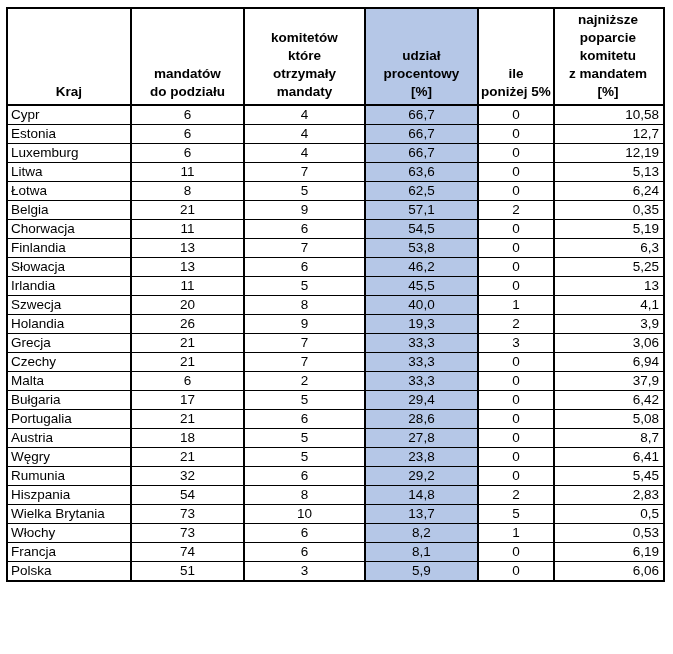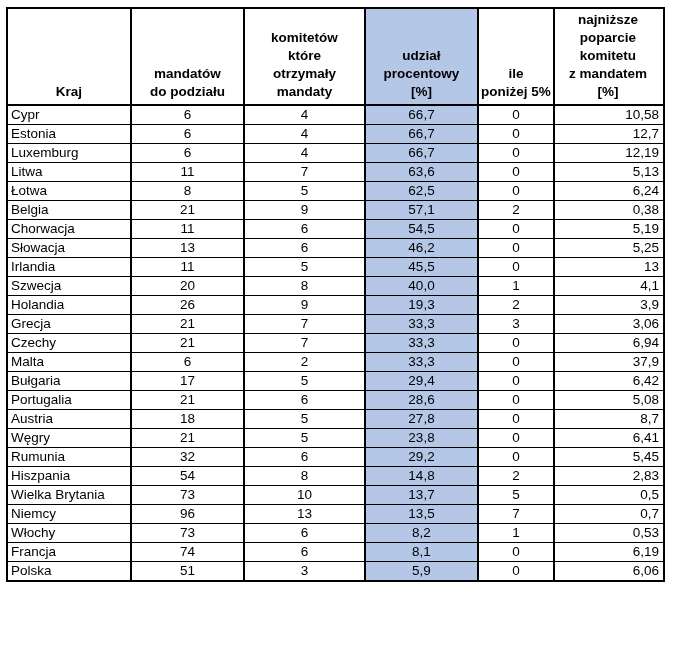--- a/index.html
+++ b/index.html
@@ -126,29 +126,37 @@
           <td class="c3 hl">62,5</td>
           <td class="c4">0</td>
           <td class="c5">6,24</td>
         </tr>
         <tr>
           <td class="c0">Belgia</td>
           <td class="c1">21</td>
           <td class="c2">9</td>
           <td class="c3 hl">57,1</td>
           <td class="c4">2</td>
-          <td class="c5">0,38</td>
+          <td class="c5">0,35</td>
         </tr>
         <tr>
           <td class="c0">Chorwacja</td>
           <td class="c1">11</td>
           <td class="c2">6</td>
           <td class="c3 hl">54,5</td>
           <td class="c4">0</td>
           <td class="c5">5,19</td>
+        </tr>
+        <tr>
+          <td class="c0">Finlandia</td>
+          <td class="c1">13</td>
+          <td class="c2">7</td>
+          <td class="c3 hl">53,8</td>
+          <td class="c4">0</td>
+          <td class="c5">6,3</td>
         </tr>
         <tr>
           <td class="c0">Słowacja</td>
           <td class="c1">13</td>
           <td class="c2">6</td>
           <td class="c3 hl">46,2</td>
           <td class="c4">0</td>
           <td class="c5">5,25</td>
         </tr>
         <tr>
@@ -249,28 +257,20 @@
         </tr>
         <tr>
           <td class="c0">Wielka Brytania</td>
           <td class="c1">73</td>
           <td class="c2">10</td>
           <td class="c3 hl">13,7</td>
           <td class="c4">5</td>
           <td class="c5">0,5</td>
         </tr>
         <tr>
-          <td class="c0">Niemcy</td>
-          <td class="c1">96</td>
-          <td class="c2">13</td>
-          <td class="c3 hl">13,5</td>
-          <td class="c4">7</td>
-          <td class="c5">0,7</td>
-        </tr>
-        <tr>
           <td class="c0">Włochy</td>
           <td class="c1">73</td>
           <td class="c2">6</td>
           <td class="c3 hl">8,2</td>
           <td class="c4">1</td>
           <td class="c5">0,53</td>
         </tr>
         <tr>
           <td class="c0">Francja</td>
           <td class="c1">74</td>

